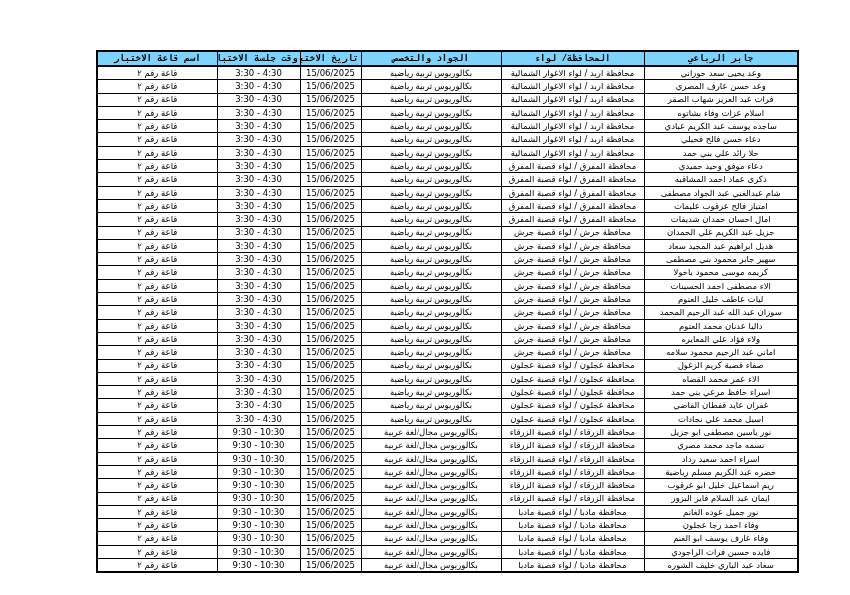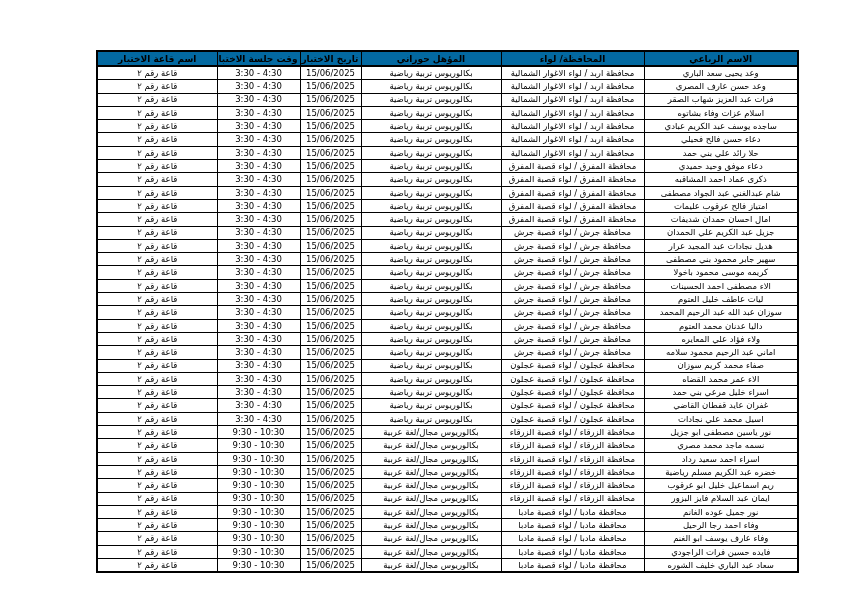--- a/index.html
+++ b/index.html
@@ -34,42 +34,44 @@
   table.exam-table th,
   table.exam-table td {
     border: 1px solid #000000;
     padding: 0 2px;
     text-align: center;
     vertical-align: middle;
     overflow: hidden;
     white-space: nowrap;
   }
   table.exam-table th {
-    background: #0369a1;
+    background: #7dd3fc;
     height: 13px;
     font-size: 9px;
     font-weight: 600;
     border-bottom: 2px solid #000000;
+    font-family: Liberation Mono, monospace;
   }
   table.exam-table td {
     height: 12.3px;
     font-size: 8.5px;
     line-height: 1;
   }
   
   col.c-name { width: 154px; }
   col.c-governorate { width: 143px; }
   col.c-qualification { width: 140px; }
   col.c-date { width: 61px; }
   col.c-time { width: 83px; }
   col.c-hall { width: 120px; }
 
   td.col-qualification {
     text-align: right;
     padding-right: 3px;
+    font-family: Liberation Serif, serif;
   }
   td.col-date, td.col-time {
     direction: ltr;
   }
 </style>
 </head>
 <body>
 
 <div class="page">
   <div class="exam-table-wrap">
@@ -77,31 +79,31 @@
       <colgroup>
         <col class="c-name">
         <col class="c-governorate">
         <col class="c-qualification">
         <col class="c-date">
         <col class="c-time">
         <col class="c-hall">
       </colgroup>
       <thead>
         <tr>
-          <th>الاسم الرباعي</th>
+          <th>جابر الرباعي</th>
           <th>المحافظة/ لواء</th>
-          <th>المؤهل حوراني</th>
+          <th>الجواد والتخصص</th>
           <th>تاريخ الاختبار</th>
           <th>وقت جلسة الاختبار</th>
           <th>اسم قاعة الاختبار</th>
         </tr>
       </thead>
       <tbody>
           <tr>
-            <td class="col-name">وعد يحيى سعد الباري</td>
+            <td class="col-name">وعد يحيى سعد حوراني</td>
             <td class="col-governorate">محافظة اربد / لواء الاغوار الشمالية</td>
             <td class="col-qualification">بكالوريوس تربية رياضية</td>
             <td class="col-date">15/06/2025</td>
             <td class="col-time">3:30 - 4:30</td>
             <td class="col-hall">قاعة رقم ٢</td>
           </tr>
           <tr>
             <td class="col-name">وعد حسن عارف المصري</td>
             <td class="col-governorate">محافظة اربد / لواء الاغوار الشمالية</td>
             <td class="col-qualification">بكالوريوس تربية رياضية</td>
@@ -191,21 +193,21 @@
           </tr>
           <tr>
             <td class="col-name">جزيل عبد الكريم علي الحمدان</td>
             <td class="col-governorate">محافظة جرش / لواء قصبة جرش</td>
             <td class="col-qualification">بكالوريوس تربية رياضية</td>
             <td class="col-date">15/06/2025</td>
             <td class="col-time">3:30 - 4:30</td>
             <td class="col-hall">قاعة رقم ٢</td>
           </tr>
           <tr>
-            <td class="col-name">هديل نجادات عبد المجيد عرار</td>
+            <td class="col-name">هديل ابراهيم عبد المجيد سعاد</td>
             <td class="col-governorate">محافظة جرش / لواء قصبة جرش</td>
             <td class="col-qualification">بكالوريوس تربية رياضية</td>
             <td class="col-date">15/06/2025</td>
             <td class="col-time">3:30 - 4:30</td>
             <td class="col-hall">قاعة رقم ٢</td>
           </tr>
           <tr>
             <td class="col-name">سهير جابر محمود بني مصطفى</td>
             <td class="col-governorate">محافظة جرش / لواء قصبة جرش</td>
             <td class="col-qualification">بكالوريوس تربية رياضية</td>
@@ -263,37 +265,37 @@
           </tr>
           <tr>
             <td class="col-name">اماني عبد الرحيم محمود سلامه</td>
             <td class="col-governorate">محافظة جرش / لواء قصبة جرش</td>
             <td class="col-qualification">بكالوريوس تربية رياضية</td>
             <td class="col-date">15/06/2025</td>
             <td class="col-time">3:30 - 4:30</td>
             <td class="col-hall">قاعة رقم ٢</td>
           </tr>
           <tr>
-            <td class="col-name">صفاء محمد كريم سوزان</td>
+            <td class="col-name">صفاء قصبة كريم الزغول</td>
             <td class="col-governorate">محافظة عجلون / لواء قصبة عجلون</td>
             <td class="col-qualification">بكالوريوس تربية رياضية</td>
             <td class="col-date">15/06/2025</td>
             <td class="col-time">3:30 - 4:30</td>
             <td class="col-hall">قاعة رقم ٢</td>
           </tr>
           <tr>
             <td class="col-name">الاء عمر محمد القضاه</td>
             <td class="col-governorate">محافظة عجلون / لواء قصبة عجلون</td>
             <td class="col-qualification">بكالوريوس تربية رياضية</td>
             <td class="col-date">15/06/2025</td>
             <td class="col-time">3:30 - 4:30</td>
             <td class="col-hall">قاعة رقم ٢</td>
           </tr>
           <tr>
-            <td class="col-name">اسراء خليل مرعي بني حمد</td>
+            <td class="col-name">اسراء حافظ مرعي بني حمد</td>
             <td class="col-governorate">محافظة عجلون / لواء قصبة عجلون</td>
             <td class="col-qualification">بكالوريوس تربية رياضية</td>
             <td class="col-date">15/06/2025</td>
             <td class="col-time">3:30 - 4:30</td>
             <td class="col-hall">قاعة رقم ٢</td>
           </tr>
           <tr>
             <td class="col-name">غفران عايد قفطان القاضي</td>
             <td class="col-governorate">محافظة عجلون / لواء قصبة عجلون</td>
             <td class="col-qualification">بكالوريوس تربية رياضية</td>
@@ -359,21 +361,21 @@
           </tr>
           <tr>
             <td class="col-name">نور جميل عوده الغانم</td>
             <td class="col-governorate">محافظة مادبا / لواء قصبة مادبا</td>
             <td class="col-qualification">بكالوريوس مجال/لغة عربية</td>
             <td class="col-date">15/06/2025</td>
             <td class="col-time">9:30 - 10:30</td>
             <td class="col-hall">قاعة رقم ٢</td>
           </tr>
           <tr>
-            <td class="col-name">وفاء احمد رجا الرحيل</td>
+            <td class="col-name">وفاء احمد رجا عجلون</td>
             <td class="col-governorate">محافظة مادبا / لواء قصبة مادبا</td>
             <td class="col-qualification">بكالوريوس مجال/لغة عربية</td>
             <td class="col-date">15/06/2025</td>
             <td class="col-time">9:30 - 10:30</td>
             <td class="col-hall">قاعة رقم ٢</td>
           </tr>
           <tr>
             <td class="col-name">وفاء عارف يوسف ابو الغنم</td>
             <td class="col-governorate">محافظة مادبا / لواء قصبة مادبا</td>
             <td class="col-qualification">بكالوريوس مجال/لغة عربية</td>

